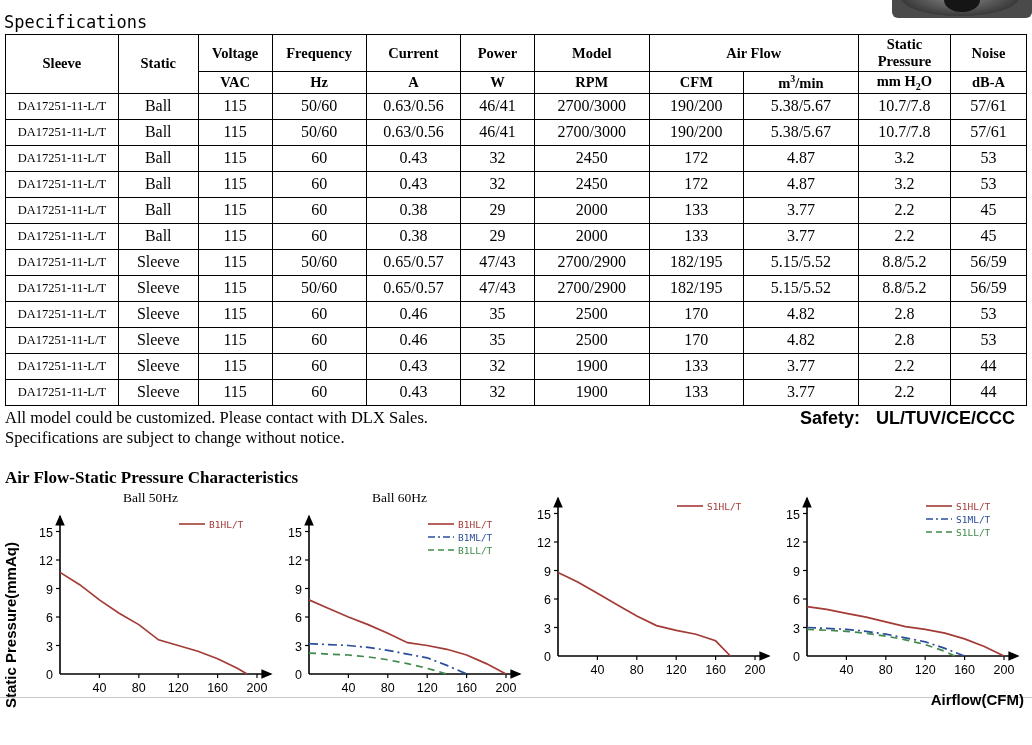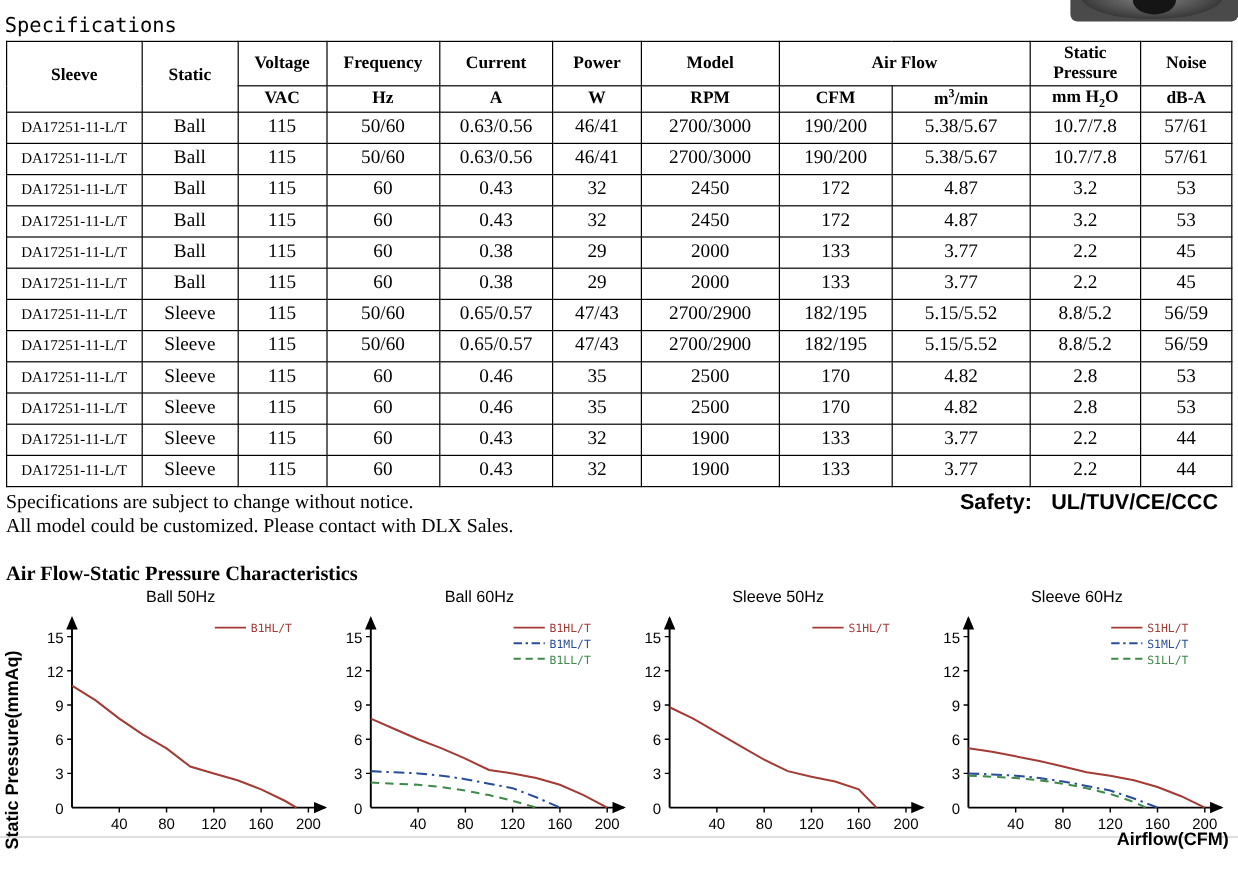--- a/index.html
+++ b/index.html
@@ -158,21 +158,21 @@
     left: 26px;
     top: 0;
     display: flex;
     gap: 0px;
   }
   .chart-cell {
     width: 249px;
     position: relative;
   }
   .chart-title {
-    font-family: Liberation Sans, sans-serif;
+    font-family: Liberation Serif, serif;
     font-size: 13.5px;
     text-align: center;
     margin-bottom: 2px;
     letter-spacing: 0px;
   }
   .chart-svg { display: block; }
 
   .hr-bottom {
     position: absolute;
     left: 0; right: 0;
@@ -387,22 +387,22 @@
           <td>1900</td>
           <td>133</td>
           <td>3.77</td>
           <td>2.2</td>
           <td>44</td>
         </tr>
       </tbody>
   </table>
 
   <div class="notes-row">
+    <div>All model could be customized. Please contact with DLX Sales.</div>
     <div>Specifications are subject to change without notice.</div>
-    <div>All model could be customized. Please contact with DLX Sales.</div>
     <div class="safety">
       <span class="lbl">Safety:</span><span>UL/TUV/CE/CCC</span>
     </div>
   </div>
 
   <div class="chart-heading">Air Flow-Static Pressure Characteristics</div>
 
   <div class="charts-wrap">
     <div class="y-axis-label">Static Pressure(mmAq)</div>
     <div class="charts-row">
@@ -478,21 +478,20 @@
             <path d="M34.0,145.1 L53.7,146.1 L73.4,147.0 L93.1,148.9 L112.8,151.8 L132.5,155.6 L152.2,160.3 L171.9,166.0 " fill="none" stroke="#3f8a4a" stroke-width="1.7" stroke-dasharray="7,5"></path>
             <line x1="153" y1="16" x2="179" y2="16" stroke="#a33b36" stroke-width="1.6"></line>
             <text x="183" y="20" font-family="DejaVu Sans Mono, monospace" font-size="9.5" fill="#a33b36">B1HL/T</text>
             <line x1="153" y1="29" x2="179" y2="29" stroke="#2a4d9b" stroke-width="1.6" stroke-dasharray="7,3,2,3"></line>
             <text x="183" y="33" font-family="DejaVu Sans Mono, monospace" font-size="9.5" fill="#2a4d9b">B1ML/T</text>
             <line x1="153" y1="42" x2="179" y2="42" stroke="#3f8a4a" stroke-width="1.6" stroke-dasharray="6,4"></line>
             <text x="183" y="46" font-family="DejaVu Sans Mono, monospace" font-size="9.5" fill="#3f8a4a">B1LL/T</text>
           </svg>
         </div>
         <div class="chart-cell">
-          <div class="chart-title">Sleeve 50Hz</div>
           <svg class="chart-svg" width="249" height="196">
             <defs>
               <marker id="ah2" markerWidth="8" markerHeight="8" refX="6" refY="3" orient="auto">
                 <path d="M0,0 L7,3 L0,6 z" fill="#000"></path>
               </marker>
             </defs>
             <line x1="34" y1="166" x2="245" y2="166" stroke="#000" stroke-width="1.6" marker-end="url(#ah2)"></line>
             <line x1="34" y1="166" x2="34" y2="8" stroke="#000" stroke-width="1.6" marker-end="url(#ah2)"></line>
             <text x="27" y="171" text-anchor="end" font-family="Liberation Sans, sans-serif" font-size="12.5">0</text>
             <line x1="30" y1="137.5" x2="34" y2="137.5" stroke="#000" stroke-width="1.2"></line>
@@ -514,21 +513,20 @@
             <line x1="191.60000000000002" y1="166" x2="191.60000000000002" y2="170" stroke="#000" stroke-width="1.2"></line>
             <text x="191.60000000000002" y="184" text-anchor="middle" font-family="Liberation Sans, sans-serif" font-size="12.5">160</text>
             <line x1="231" y1="166" x2="231" y2="170" stroke="#000" stroke-width="1.2"></line>
             <text x="231" y="184" text-anchor="middle" font-family="Liberation Sans, sans-serif" font-size="12.5">200</text>
             <path d="M34.0,82.4 L53.7,91.9 L73.4,103.3 L93.1,114.7 L112.8,126.1 L132.5,135.6 L152.2,140.3 L171.9,144.2 L191.6,150.8 L206.4,166.0 " fill="none" stroke="#a33b36" stroke-width="1.7"></path>
             <line x1="153" y1="16" x2="179" y2="16" stroke="#a33b36" stroke-width="1.6"></line>
             <text x="183" y="20" font-family="DejaVu Sans Mono, monospace" font-size="9.5" fill="#a33b36">S1HL/T</text>
           </svg>
         </div>
         <div class="chart-cell">
-          <div class="chart-title">Sleeve 60Hz</div>
           <svg class="chart-svg" width="249" height="196">
             <defs>
               <marker id="ah3" markerWidth="8" markerHeight="8" refX="6" refY="3" orient="auto">
                 <path d="M0,0 L7,3 L0,6 z" fill="#000"></path>
               </marker>
             </defs>
             <line x1="34" y1="166" x2="245" y2="166" stroke="#000" stroke-width="1.6" marker-end="url(#ah3)"></line>
             <line x1="34" y1="166" x2="34" y2="8" stroke="#000" stroke-width="1.6" marker-end="url(#ah3)"></line>
             <text x="27" y="171" text-anchor="end" font-family="Liberation Sans, sans-serif" font-size="12.5">0</text>
             <line x1="30" y1="137.5" x2="34" y2="137.5" stroke="#000" stroke-width="1.2"></line>

